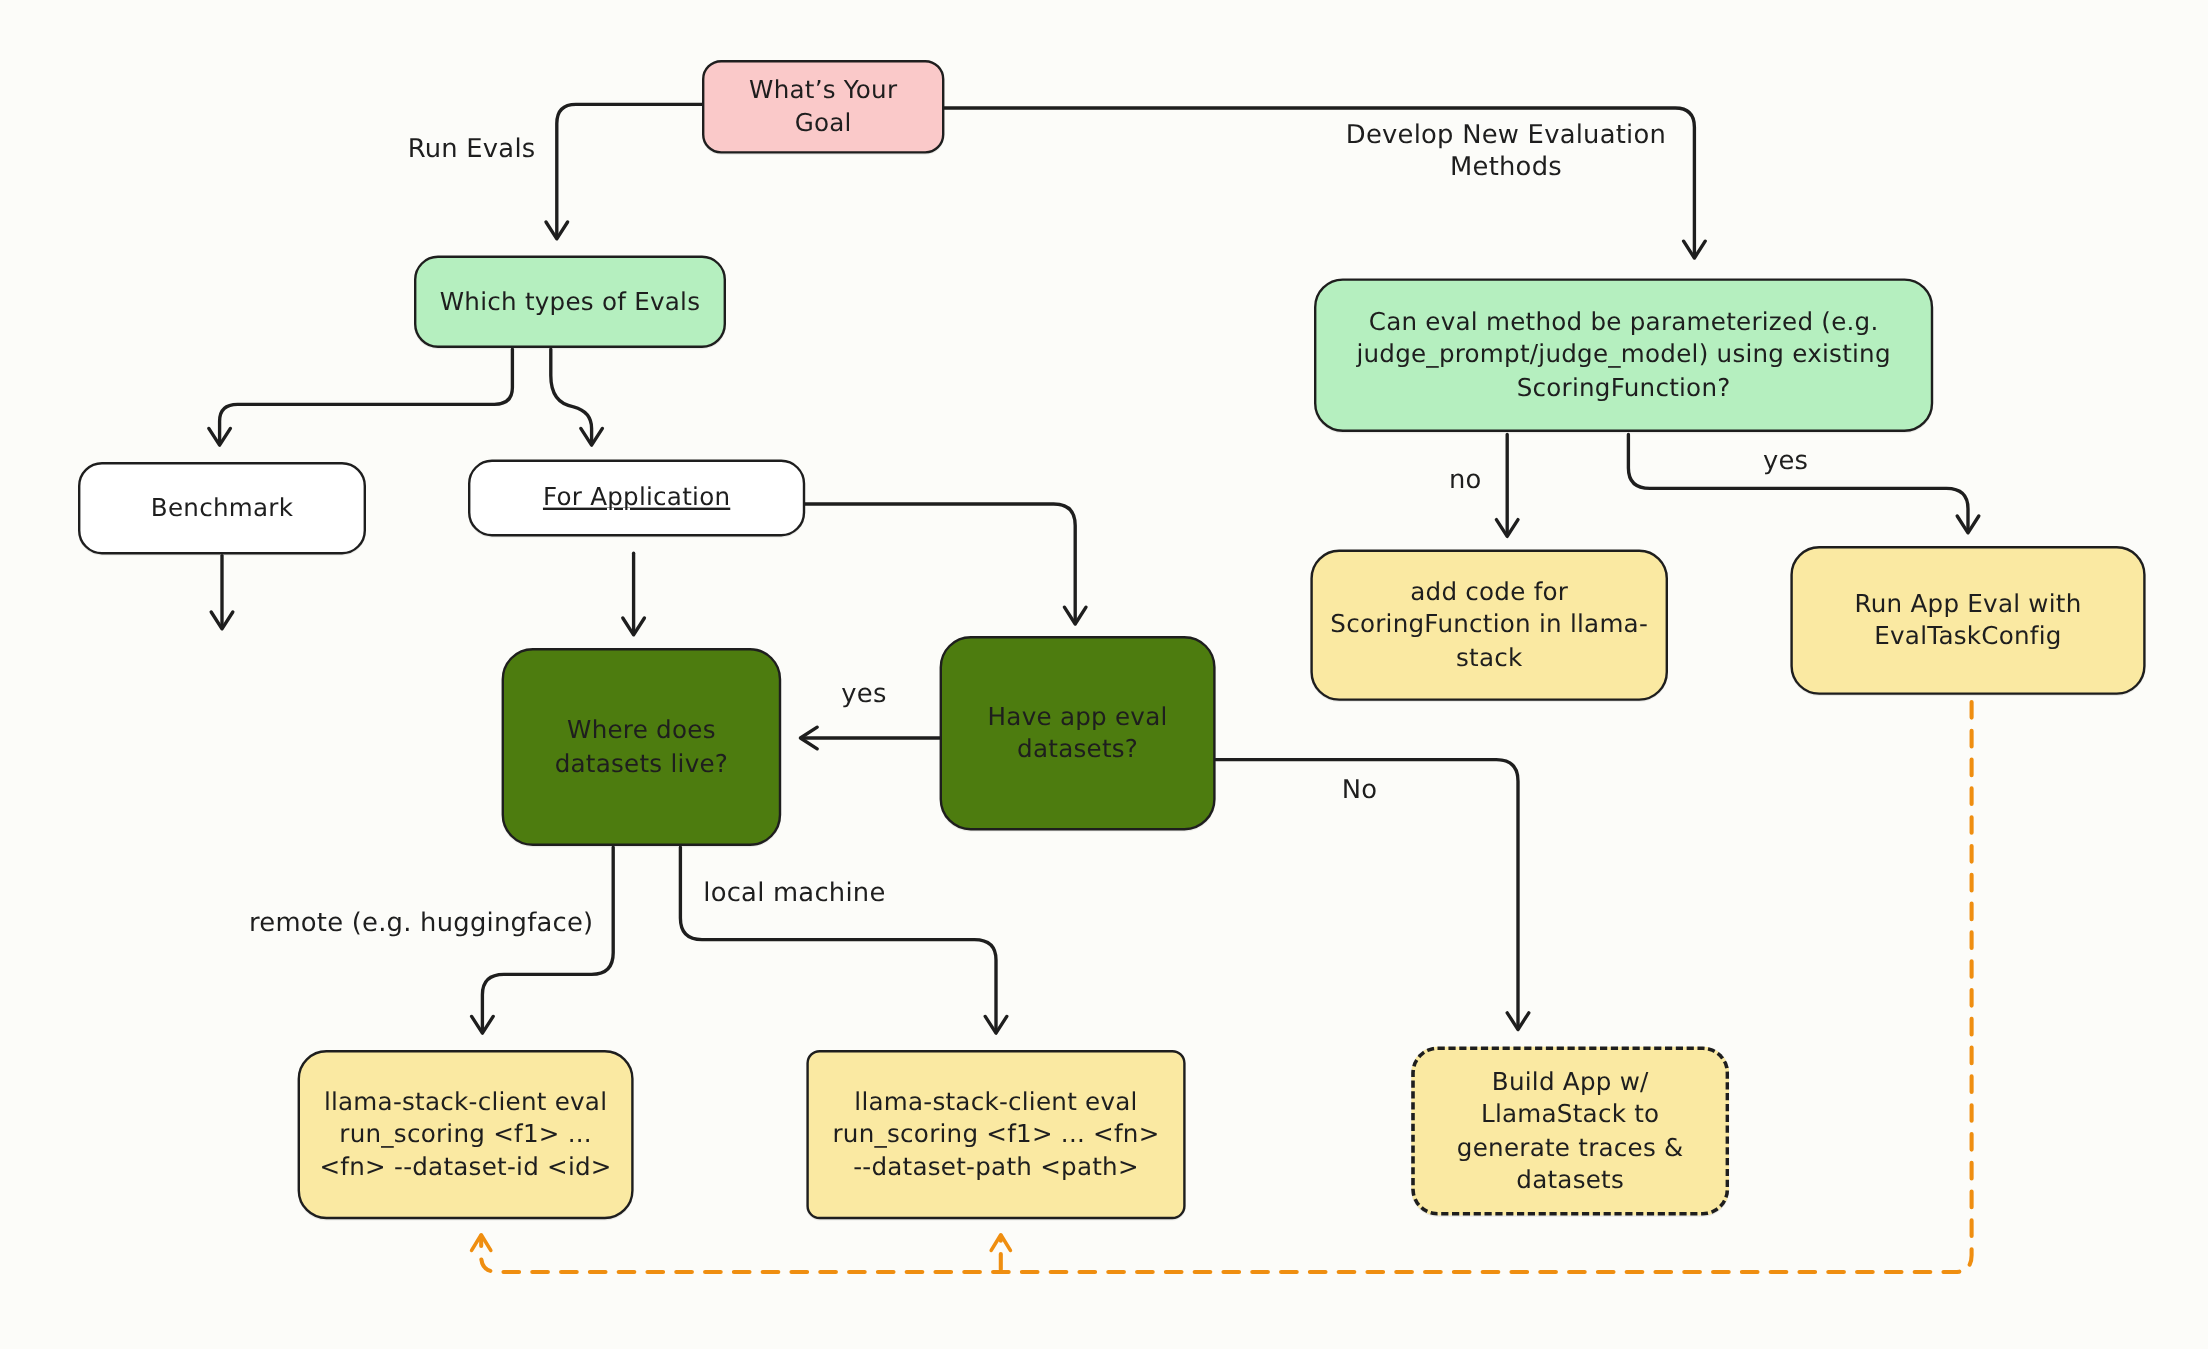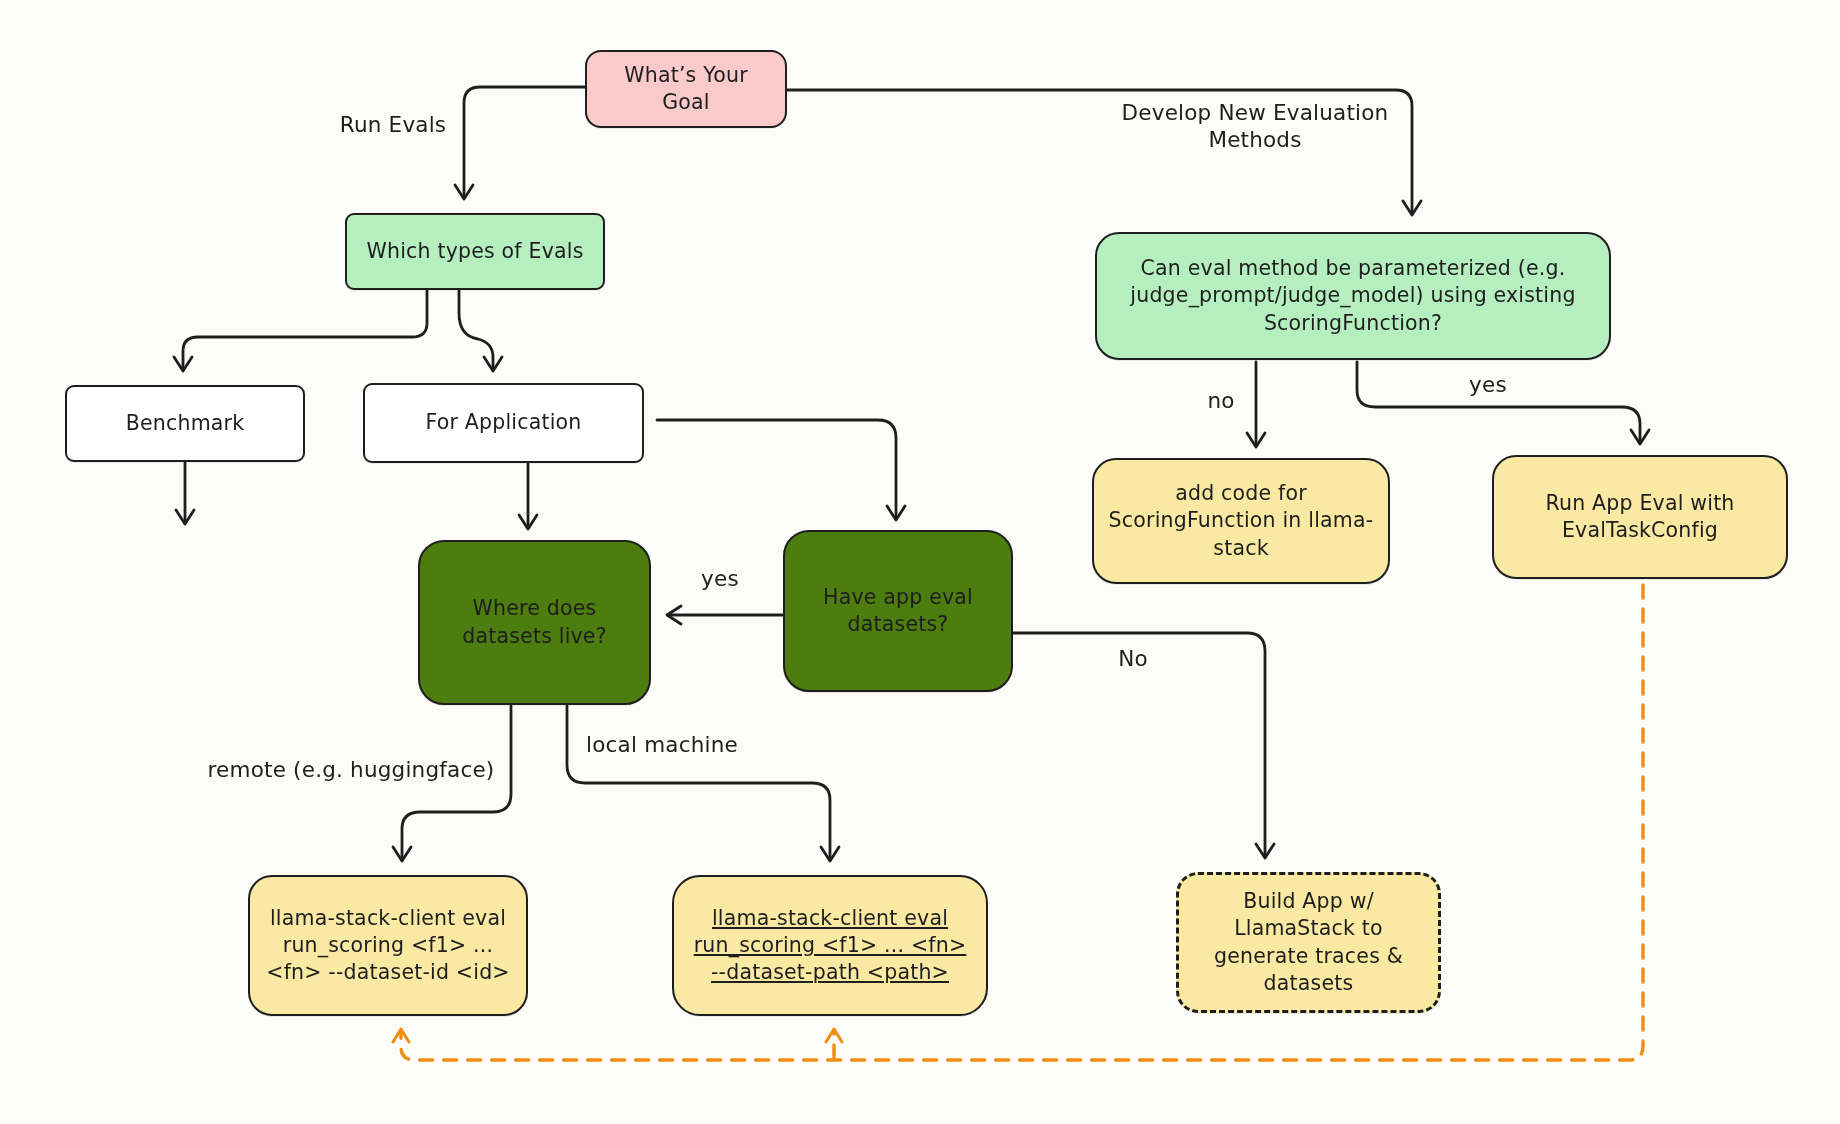--- a/index.html
+++ b/index.html
@@ -9,43 +9,43 @@
     font-family:"DejaVu Sans","Liberation Sans",sans-serif;
     color:#1e1e1e;
     position:relative;
     overflow:hidden;
   }
   .canvas{position:absolute;left:0;top:0;width:1840px;height:1124px;}
   svg.arrows{position:absolute;left:0;top:0;width:1840px;height:1124px;pointer-events:none;}
 
   .node{
     position:absolute;box-sizing:border-box;
-    border:2.6px solid #1e1e1e;border-radius:9px;
+    border:2.6px solid #1e1e1e;border-radius:20px;
     display:flex;align-items:center;justify-content:center;
     text-align:center;font-size:20.5px;line-height:1.32;
     padding:6px 14px;letter-spacing:.2px;
     background:#ffffff;
     box-shadow:0 1px 0 rgba(30,30,30,.08);
   }
   .fill-pink  {background:#fac9c9;}
   .fill-green {background:#b5efbf;}
   .fill-blue  {background:#4d7c0f;}
   .fill-yellow{background:#fae9a2;}
   .dashed{border-style:dashed;border-width:3px;border-radius:22px;margin-left:39px;}
 
   
   .n-goal        {left:585px; top:50px;  width:202px; height:78px; border-radius:16px;}
   .n-which       {left:345px; top:213px; width:260px; height:77px;}
   .n-benchmark   {left:65px;  top:385px; width:240px; height:77px;}
-  .n-forapp      {left:363px; top:383px; width:281px; height:80px;}
+  .n-forapp      {left:390px; top:383px; width:281px; height:64px;text-decoration:underline;}
   .n-runbench    {left:65px;  top:535px; width:252px; height:155px; border-radius:26px;}
   .n-wheredata   {left:418px; top:540px; width:233px; height:165px; border-radius:26px;}
   .n-havedata    {left:783px; top:530px; width:230px; height:162px; border-radius:26px;}
   .n-scoreremote {left:248px; top:875px; width:280px; height:141px; border-radius:24px;}
-  .n-scorelocal  {left:672px; top:875px; width:316px; height:141px; border-radius:28px;text-decoration:underline;}
+  .n-scorelocal  {left:672px; top:875px; width:316px; height:141px; border-radius:11px;}
   .n-buildapp    {left:1137px;top:872px; width:265px; height:141px;}
   .n-paramq      {left:1095px;top:232px; width:516px; height:128px; border-radius:24px;}
   .n-addcode     {left:1092px;top:458px; width:298px; height:126px; border-radius:24px;}
   .n-runappeval  {left:1492px;top:455px; width:296px; height:124px; border-radius:24px;}
 
   .edge-label{
     position:absolute;font-size:21.5px;letter-spacing:.2px;
     text-align:center;line-height:1.25;white-space:nowrap;
   }
   .l-runevals {left:328px; top:112px; width:130px;}

